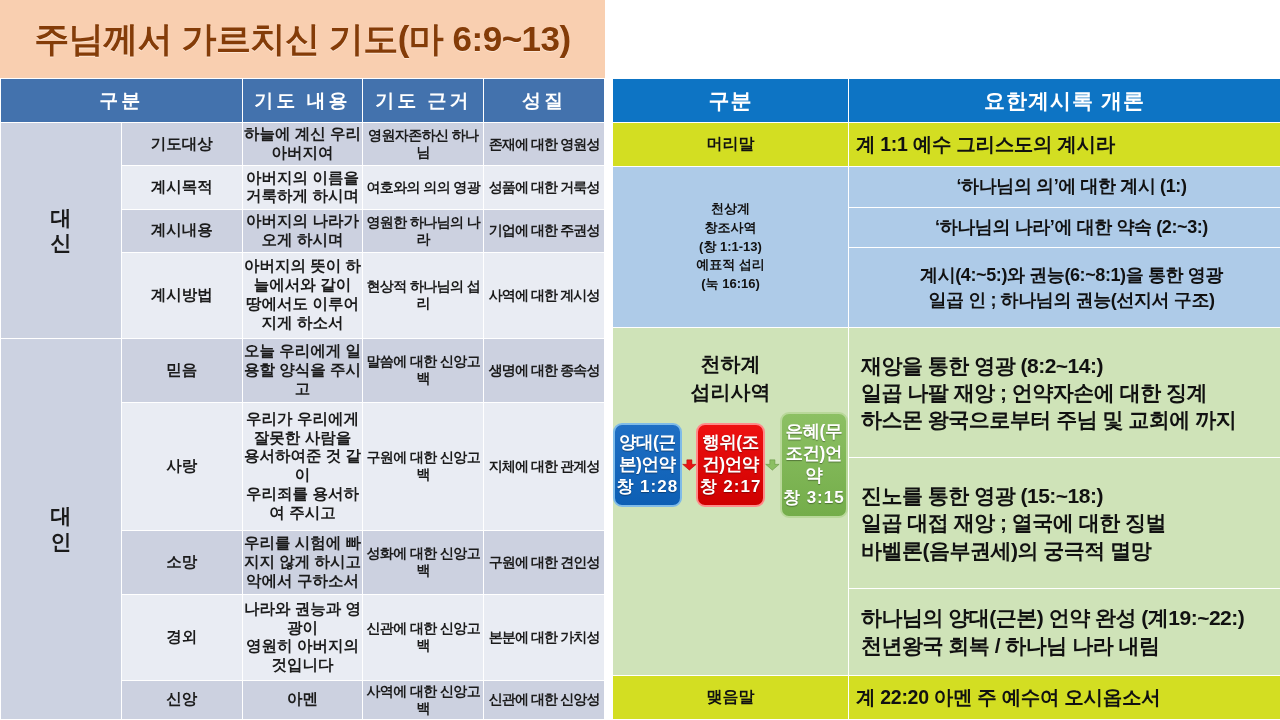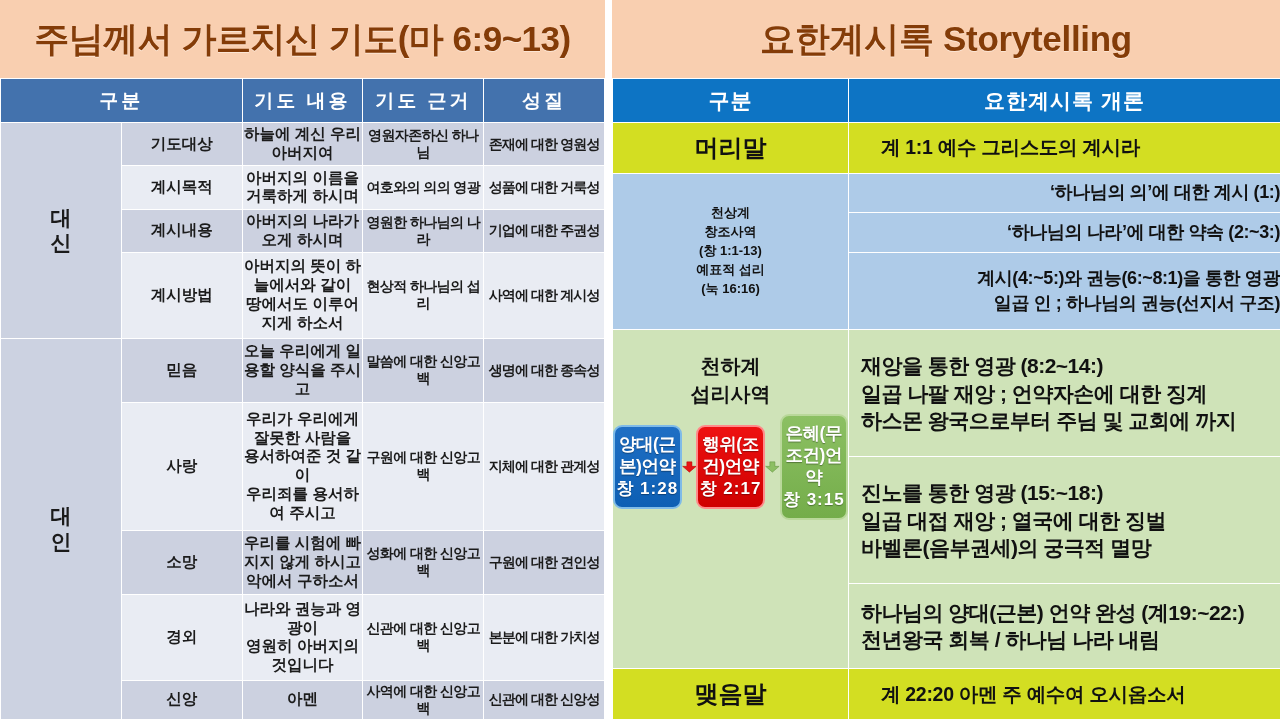--- a/index.html
+++ b/index.html
@@ -71,25 +71,25 @@
     color: #111111;
   }
   table.rtab thead th {
     background: #0d74c4; color: #ffffff;
     font-size: 21px; font-weight: bold; height: 44px;
     letter-spacing: 1px;
   }
   .rc-key  { width: 236px; }
   .rc-body { width: 432px; }
   .yellow { background: #d3de22; font-weight: bold; }
-  .yellow.rc-key  { font-size: 24px; }
-  .yellow.rc-body { font-size: 19.5px; text-align: left; padding-left: 32px; letter-spacing: -.3px; }
+  .yellow.rc-key  { font-size: 16px; }
+  .yellow.rc-body { font-size: 19.5px; text-align: left; padding-left: 7px; letter-spacing: -.3px; }
   .blue   { background: #aecbe8; font-weight: bold; }
   .blue.rc-key { font-size: 13px; line-height: 1.45; }
-  .blue.rc-body { font-size: 18px; text-align: right; padding-left: 14px; letter-spacing: -.4px; line-height: 1.38; }
+  .blue.rc-body { font-size: 18px; text-align: center; padding-left: 14px; letter-spacing: -.4px; line-height: 1.38; }
   .green  { background: #cfe3b8; font-weight: bold; }
   .green.rc-key { font-size: 20px; line-height: 1.4; vertical-align: top; padding-top: 22px; }
   .green.rc-body { font-size: 21px; text-align: left; padding-left: 12px; letter-spacing: -.5px; line-height: 1.3; }
   .ws { white-space: pre-line; }
 
   
   .flow { display: flex; flex-direction: row; align-items: center; gap: 0; margin-top: 6px; }
   .fbox {
     width: 205px; border-radius: 9px; color: #ffffff;
     font-weight: bold; font-size: 17.5px; line-height: 1.25;
@@ -102,23 +102,20 @@
   .fbox-green { background: linear-gradient(#8cc063,#74ad4a); border: 2px solid #b9d89a; color: #ffffff; }
   .arrow { width: 46px; height: 34px; display: block; }
 </style>
 </head>
 <body>
 
 <div id="root">
 
   <div class="title-band title-left">
     <div class="title-text">주님께서 가르치신 기도(마 6:9~13)</div>
-  </div>
-  <div class="title-band title-right">
-    <div class="title-text">요한계시록 Storytelling</div>
   </div>
 
   <div class="panel panel-left">
     <table class="ltab">
       <thead>
         <tr>
           <th colspan="2">구분</th>
           <th>기도 내용</th>
           <th>기도 근거</th>
           <th>성질</th>

